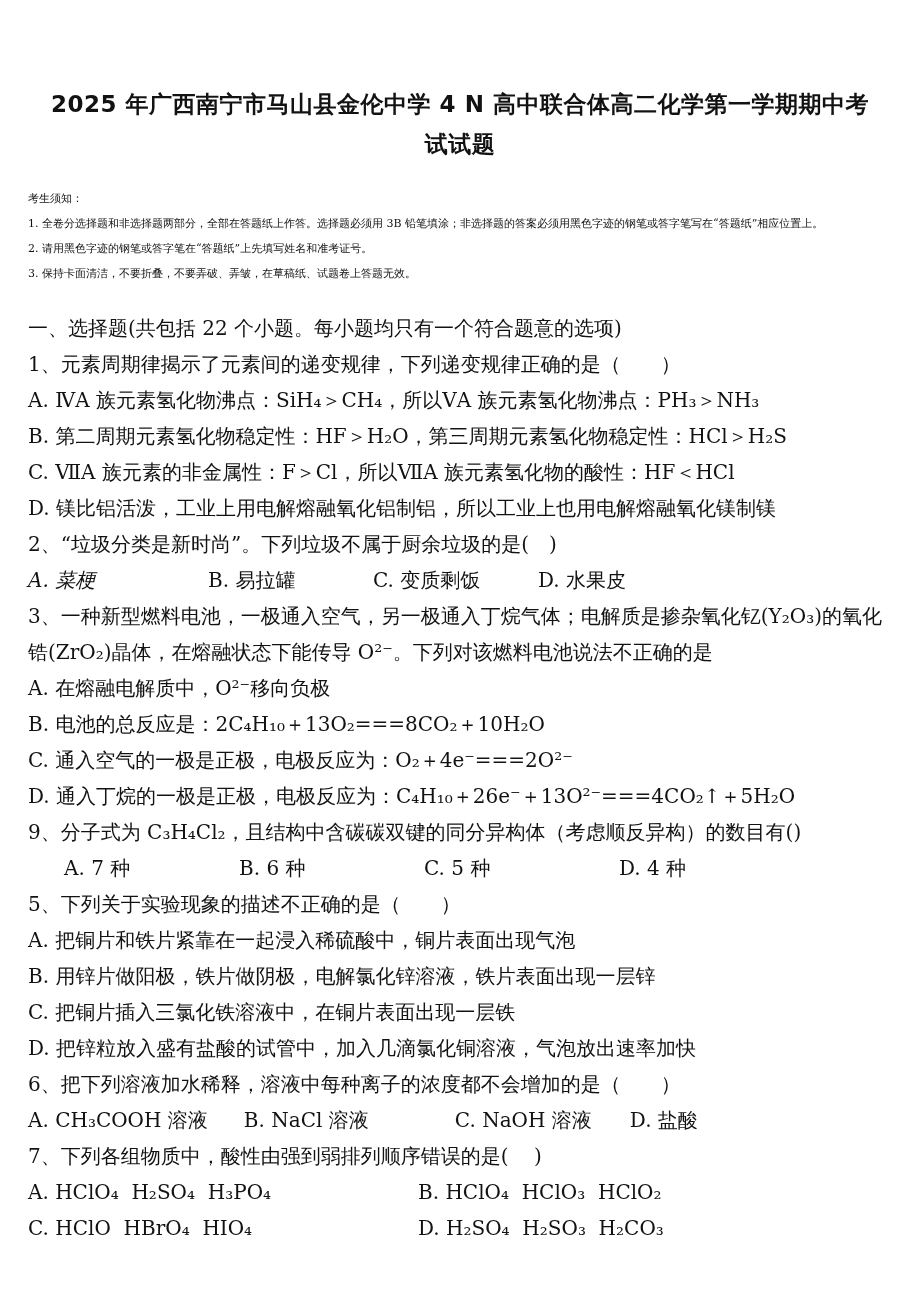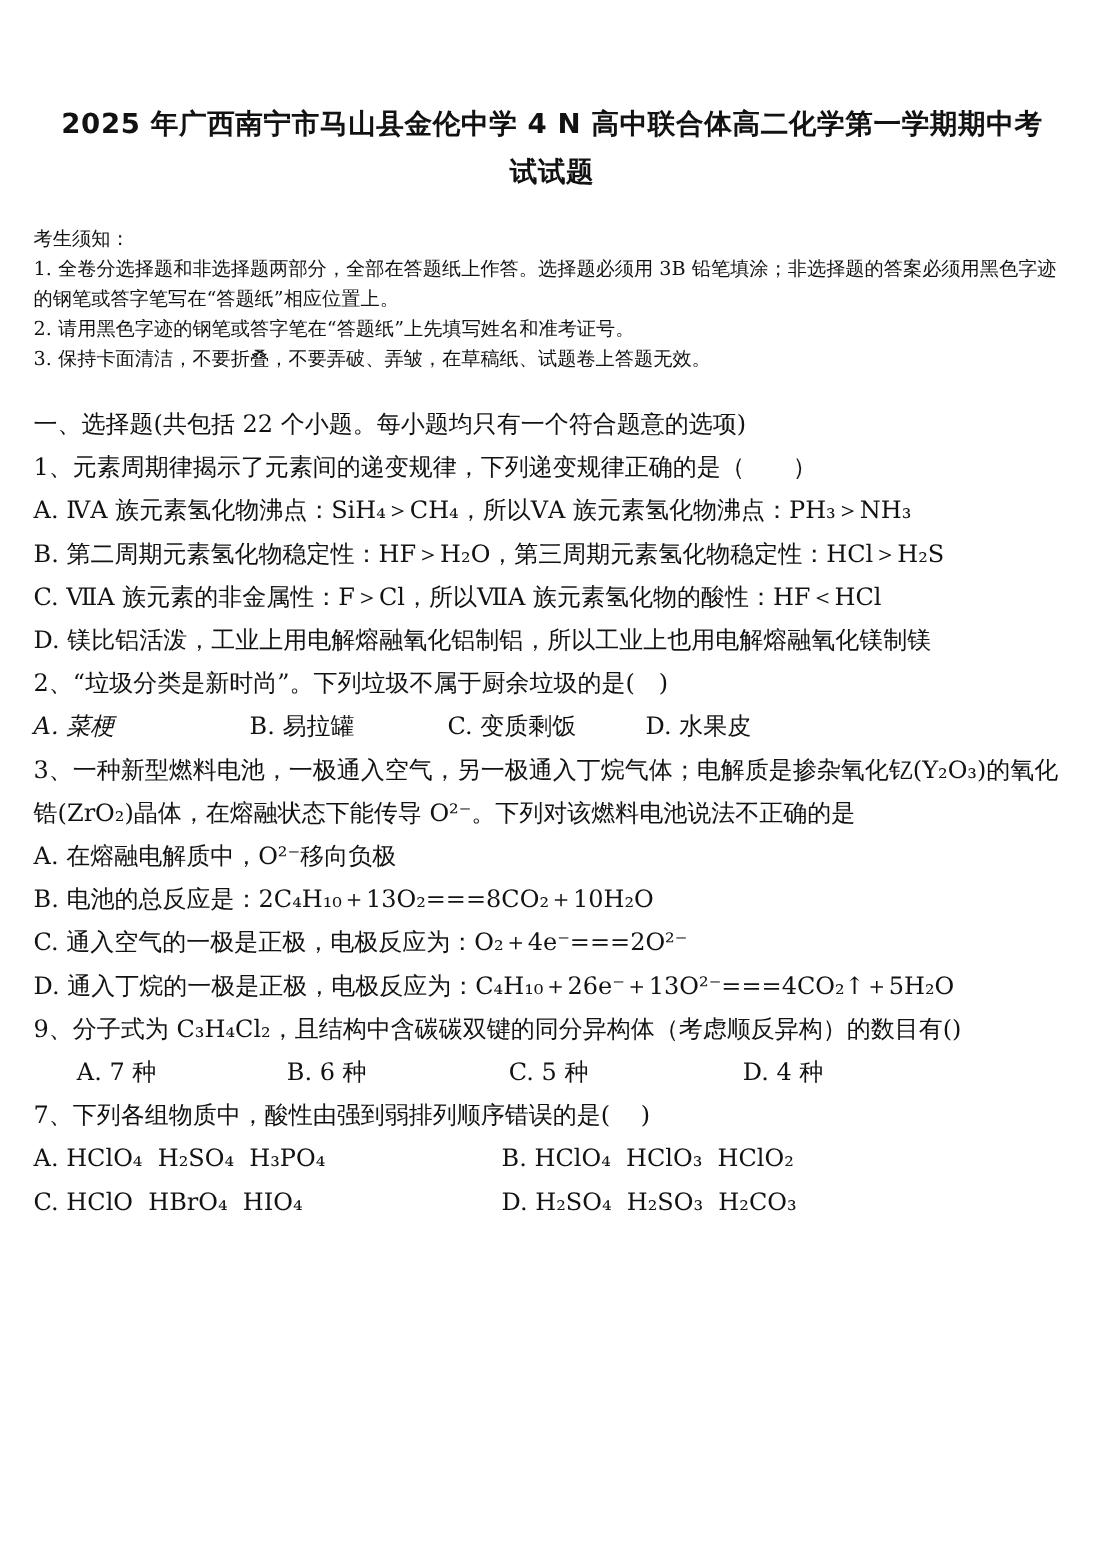--- a/index.html
+++ b/index.html
@@ -10,21 +10,21 @@
   }
   .page { padding: 0 28px 0 28px; }
   .title {
     margin: 84px 20px 0 20px;
     text-align: center;
     font-family: "DejaVu Sans", "Liberation Sans", sans-serif;
     font-weight: bold;
     font-size: 23px; line-height: 40px;
     letter-spacing: 0.5px;
   }
-  .notice { margin-top: 22px; font-size: 16px; line-height: 25px; }
+  .notice { margin-top: 22px; font-size: 11px; line-height: 25px; }
   .notice p { margin: 0; white-space: pre-wrap; }
   .qbody { margin-top: 24px; font-size: 20px; line-height: 36px; }
   .qbody p { margin: 0; white-space: pre-wrap; }
   .opt-row { display: flex; margin: 0; }
   .opt-row span { white-space: pre-wrap; display: inline-block; }
   .w165 { min-width: 165px; }
   .w175 { min-width: 175px; margin-left: 36px; }
   .w180 { min-width: 180px; font-style: italic; }
   .w185 { min-width: 185px; }
   .w195 { min-width: 195px; }
@@ -77,21 +77,37 @@
     <div>
       <p>9、分子式为 C₃H₄Cl₂，且结构中含碳碳双键的同分异构体（考虑顺反异构）的数目有()</p>
       <div class="opt-row">
         <span class="w175">A. 7 种</span>
         <span class="w185">B. 6 种</span>
         <span class="w195">C. 5 种</span>
         <span>D. 4 种</span>
       </div>
     </div>
 
+    <div>
+      <p>5、下列关于实验现象的描述不正确的是（　　）</p>
+      <p>A. 把铜片和铁片紧靠在一起浸入稀硫酸中，铜片表面出现气泡</p>
+      <p>B. 用锌片做阳极，铁片做阴极，电解氯化锌溶液，铁片表面出现一层锌</p>
+      <p>C. 把铜片插入三氯化铁溶液中，在铜片表面出现一层铁</p>
+      <p>D. 把锌粒放入盛有盐酸的试管中，加入几滴氯化铜溶液，气泡放出速率加快</p>
+    </div>
 
+    <div>
+      <p>6、把下列溶液加水稀释，溶液中每种离子的浓度都不会增加的是（　　）</p>
+      <div class="opt-row">
+        <span class="w165">A. CH₃COOH 溶液</span>
+        <span class="w175">B. NaCl 溶液</span>
+        <span class="w175">C. NaOH 溶液</span>
+        <span>D. 盐酸</span>
+      </div>
+    </div>
 
     <div>
       <p>7、下列各组物质中，酸性由强到弱排列顺序错误的是(    )</p>
       <div class="opt-row">
         <span class="w390">A. HClO₄  H₂SO₄  H₃PO₄</span>
         <span>B. HClO₄  HClO₃  HClO₂</span>
       </div>
       <div class="opt-row">
         <span class="w390">C. HClO  HBrO₄  HIO₄</span>
         <span>D. H₂SO₄  H₂SO₃  H₂CO₃</span>

